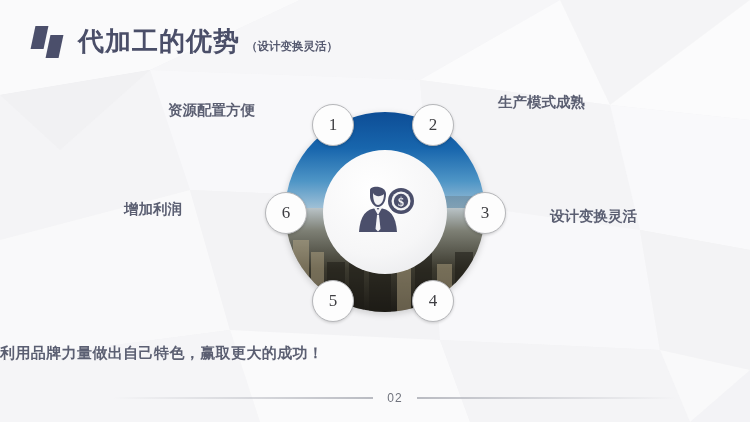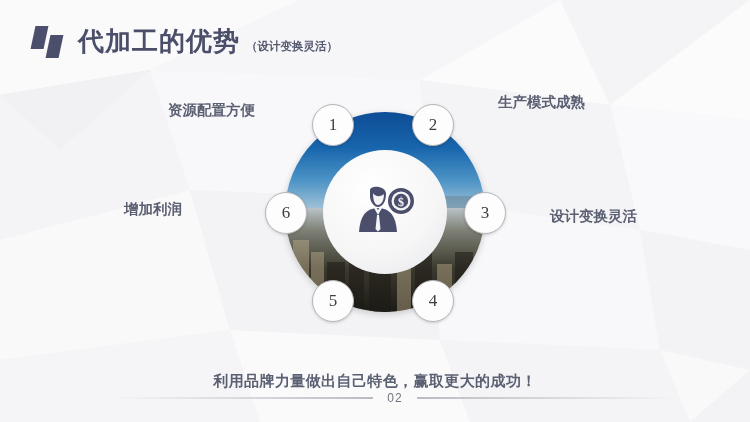--- a/index.html
+++ b/index.html
@@ -154,23 +154,23 @@
   .label.l1 { left: 168px; top: 100px; }
   .label.l2 { left: 498px; top: 92px; }
   .label.l3 { left: 550px; top: 199px; margin-top: 7px; }
   .label.l4 { left: 487px; top: 290px; text-align: center; }
   .label.l5 { left: 118px; top: 290px; text-align: center; }
   .label.l6 { left: 124px; top: 199px; }
 
   
   .tagline {
     position: absolute;
-    left: 0; top: 372px;
-    width: 750px;
-    text-align: center;
+    left: 0; top: 344px;
+    width: 750px;
+    text-align: left;
     font-size: 15px;
     font-weight: bold;
     color: #5b5f72;
     letter-spacing: .4px;
   }
 
   
   .footer {
     position: absolute;
     left: 0; top: 388px;

